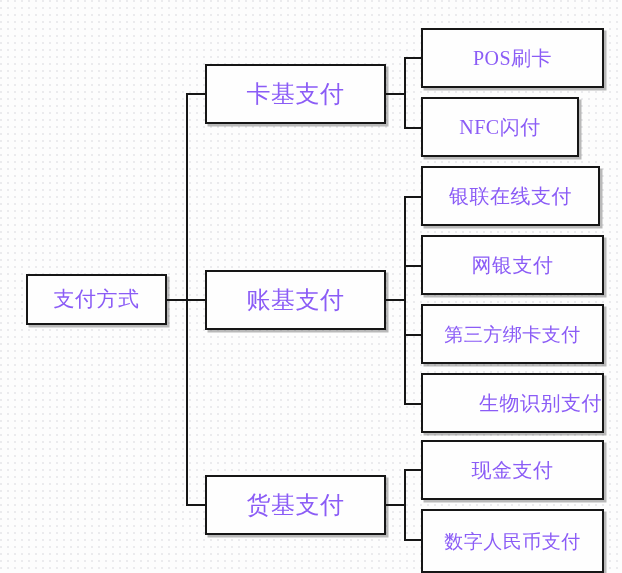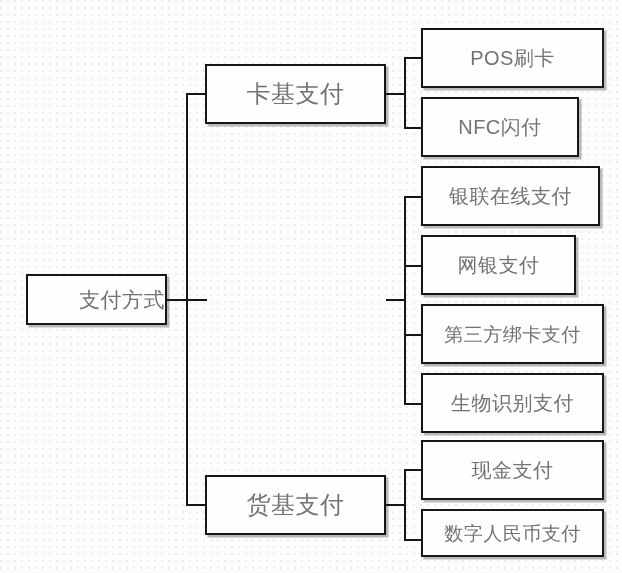--- a/index.html
+++ b/index.html
@@ -27,24 +27,24 @@
     position: absolute;
     box-sizing: border-box;
     background: #fefefe;
     border: 2.2px solid #161616;
     display: flex;
     align-items: center;
     justify-content: center;
     box-shadow: 2.5px 2.5px 0 rgba(30,30,30,0.30);
   }
   .node-label {
-    font-family: Liberation Sans, sans-serif;
+    font-family: Liberation Serif, serif;
     font-size: 21px;
     line-height: 1;
-    color: #737373;
+    color: #8b5cf6;
     letter-spacing: 0.5px;
     white-space: nowrap;
     user-select: none;
   }
   .node.root .node-label { font-size: 21px; }
   .node.mid  .node-label { font-size: 24px; }
   .node.leaf .node-label { font-size: 20px; }
   .node.leaf.narrow .node-label { font-size: 19px; }
 
   
@@ -80,51 +80,54 @@
   <div class="conn h" style="left:404px; top:196px; width:19px;"></div>
   <div class="conn h" style="left:404px; top:265px; width:19px;"></div>
   <div class="conn h" style="left:404px; top:334px; width:19px;"></div>
   <div class="conn h" style="left:404px; top:403px; width:19px;"></div>
 
   <div class="conn h" style="left:386px; top:504px; width:20px;"></div>
   <div class="conn v" style="left:404px; top:469px; height:72px;"></div>
   <div class="conn h" style="left:404px; top:469px; width:19px;"></div>
   <div class="conn h" style="left:404px; top:539px; width:19px;"></div>
 
-  <div class="node root" style="left:26px; top:274px; width:141px; height:51px;justify-content:flex-end;">
+  <div class="node root" style="left:26px; top:274px; width:141px; height:51px;">
     <span class="node-label">支付方式</span>
   </div>
 
   <div class="node mid" style="left:205px; top:64px; width:181px; height:60px;">
     <span class="node-label">卡基支付</span>
+  </div>
+  <div class="node mid" style="left:205px; top:270px; width:181px; height:60px;">
+    <span class="node-label">账基支付</span>
   </div>
   <div class="node mid" style="left:205px; top:475px; width:181px; height:60px;">
     <span class="node-label">货基支付</span>
   </div>
 
   <div class="node leaf" style="left:421px; top:28px; width:183px; height:60px;">
     <span class="node-label">POS刷卡</span>
   </div>
   <div class="node leaf" style="left:421px; top:97px; width:158px; height:60px;">
     <span class="node-label">NFC闪付</span>
   </div>
 
   <div class="node leaf" style="left:421px; top:166px; width:179px; height:60px;">
     <span class="node-label">银联在线支付</span>
   </div>
-  <div class="node leaf" style="left:421px; top:235px; width:155px; height:60px;">
+  <div class="node leaf" style="left:421px; top:235px; width:183px; height:60px;">
     <span class="node-label">网银支付</span>
   </div>
   <div class="node leaf narrow" style="left:421px; top:304px; width:183px; height:60px;">
     <span class="node-label">第三方绑卡支付</span>
   </div>
-  <div class="node leaf" style="left:421px; top:373px; width:183px; height:60px;">
+  <div class="node leaf" style="left:421px; top:373px; width:183px; height:60px;justify-content:flex-end;">
     <span class="node-label">生物识别支付</span>
   </div>
 
   <div class="node leaf" style="left:421px; top:440px; width:183px; height:60px;align-items:center;">
     <span class="node-label">现金支付</span>
   </div>
-  <div class="node leaf narrow" style="left:421px; top:509px; width:183px; height:48px;">
+  <div class="node leaf narrow" style="left:421px; top:509px; width:183px; height:64px;">
     <span class="node-label">数字人民币支付</span>
   </div>
 
 </div>
 
 </body></html>

